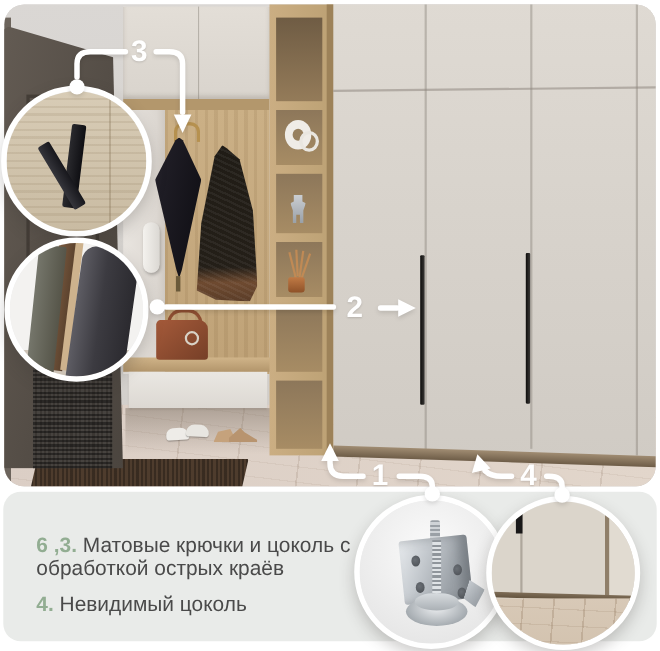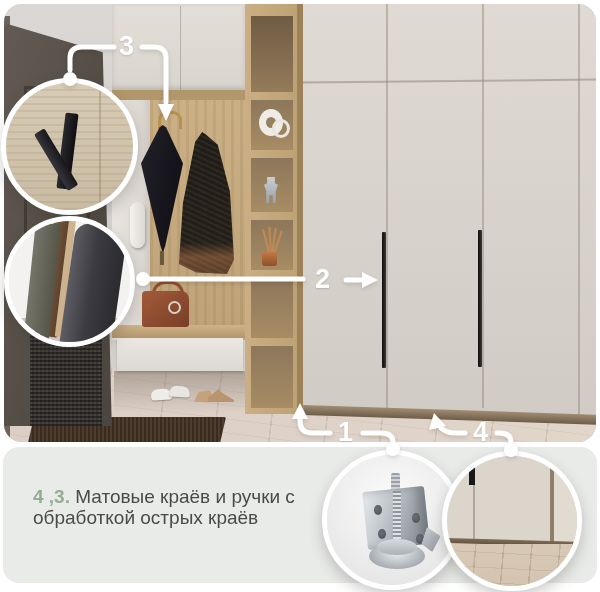--- a/index.html
+++ b/index.html
@@ -240,22 +240,26 @@
     <div class="w-seam-v sv2"></div>
     <div class="w-seam-v sv3"></div>
     <div class="w-handle wh1"></div>
     <div class="w-handle wh2"></div>
     <div class="w-plinth"></div>
   </div>
 </div>
 
 <div class="panel">
   <div class="legend-item li2">
-    <span class="legend-num">4 ,3.</span>
-    <span>Матовые краёв и ручки с обработкой острых краёв</span>
+    <span class="legend-num">6 ,3.</span>
+    <span>Матовые крючки и цоколь с обработкой острых краёв</span>
+  </div>
+  <div class="legend-item li3">
+    <span class="legend-num">4.</span>
+    <span>Невидимый цоколь</span>
   </div>
 </div>
 
 <div class="circle circleA">
   <div class="cA-bg"></div>
   <div class="cA-arm1"></div>
   <div class="cA-arm2"></div>
 </div>
 <div class="circle circleB">
   <div class="cB-bg"></div>

